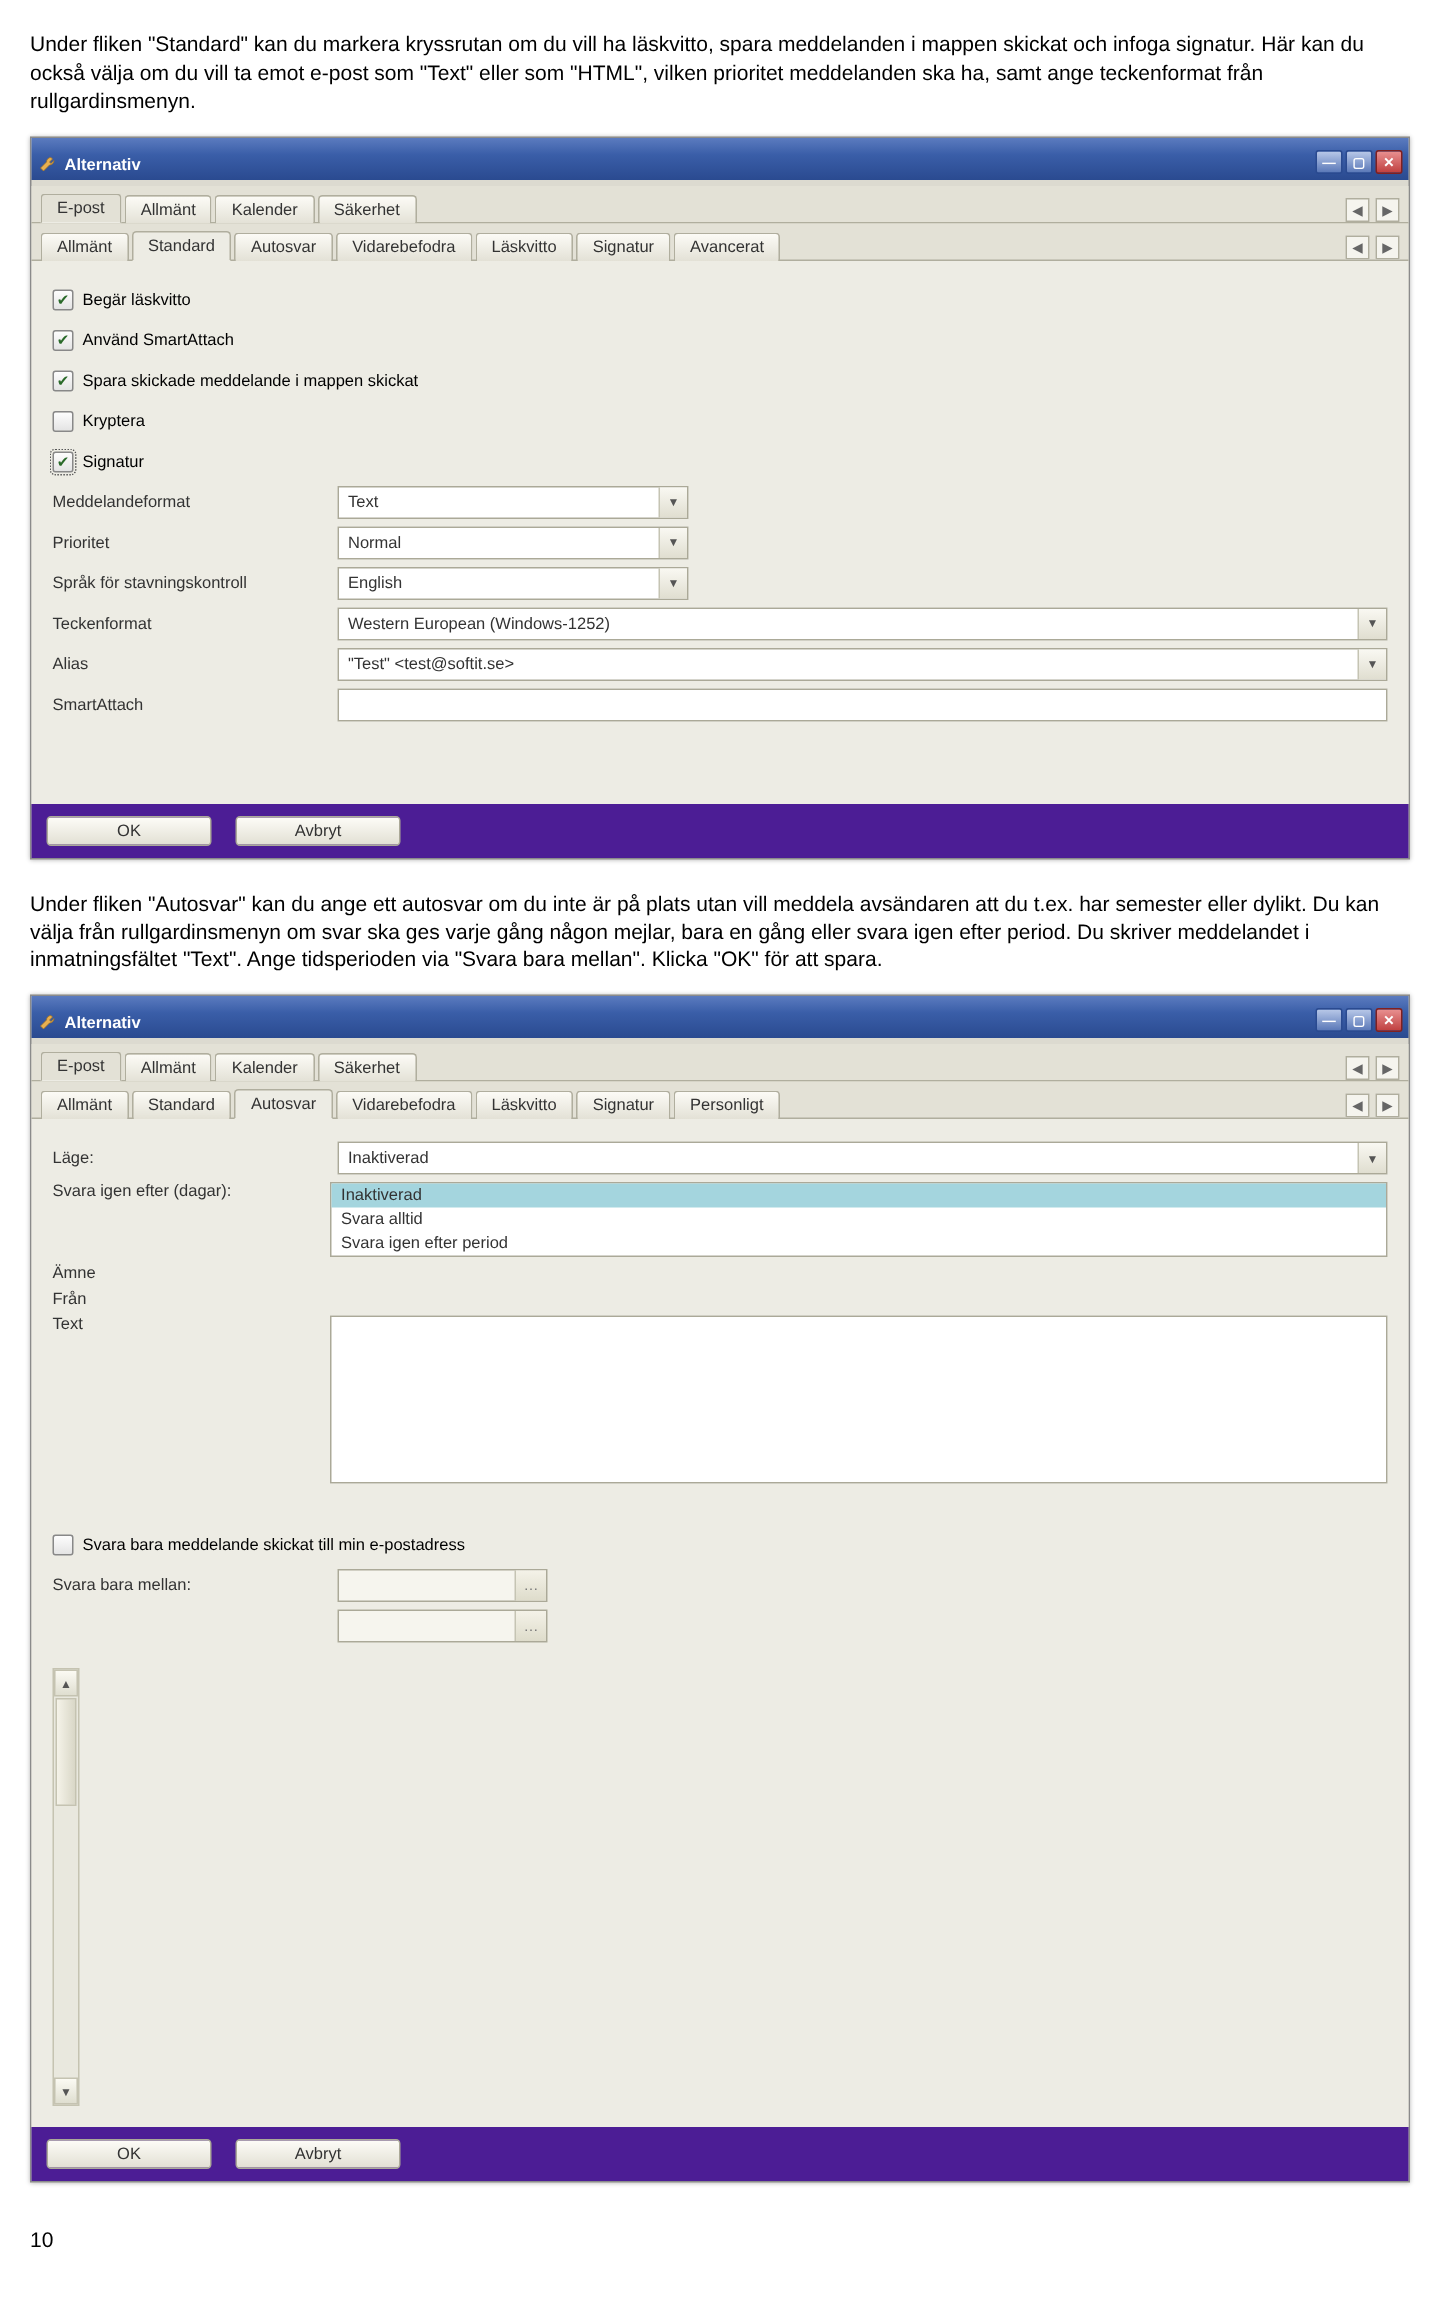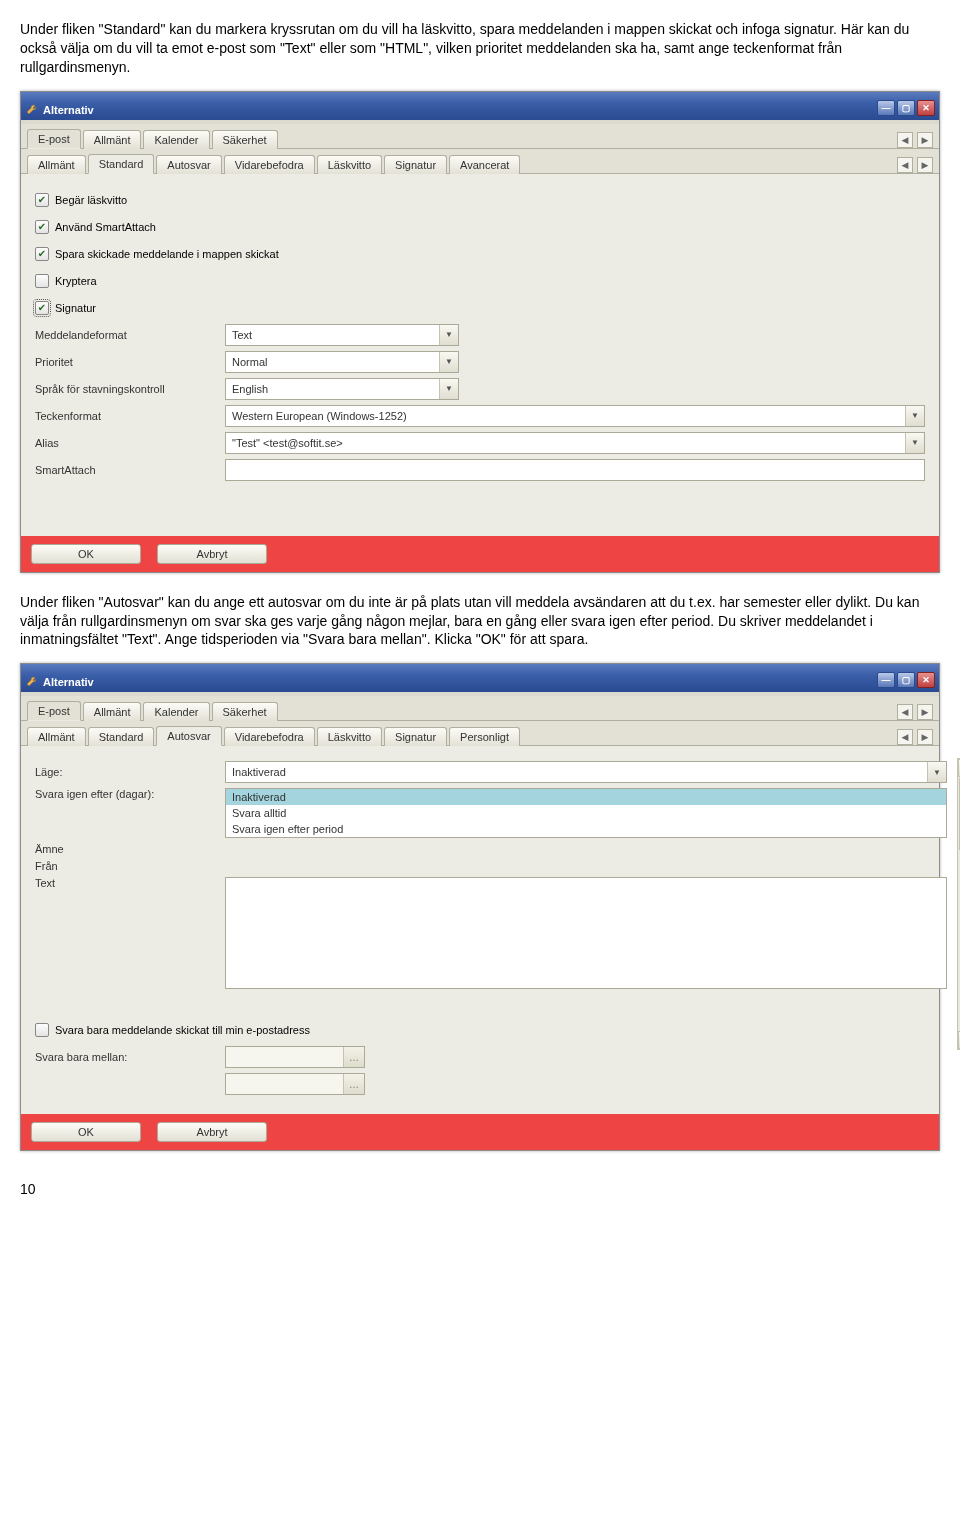--- a/index.html
+++ b/index.html
@@ -186,25 +186,26 @@
     padding: 3px 24px;
     border-radius: 3px;
     color: #333;
     min-width: 60px;
     text-align: center;
   }
   .button-row {
     display: flex;
     gap: 16px;
     padding: 8px 10px;
-    background: #ef4444;
+    background: #4c1d95;
   }
   .panel-area {
     display: flex;
     gap: 10px;
+    flex-direction: column;
   }
   .panel-main {
     flex: 1;
   }
   .scroller {
     width: 16px;
     background: #e9e8de;
     border: 1px solid #c5c3b1;
     display: flex;
     flex-direction: column;

